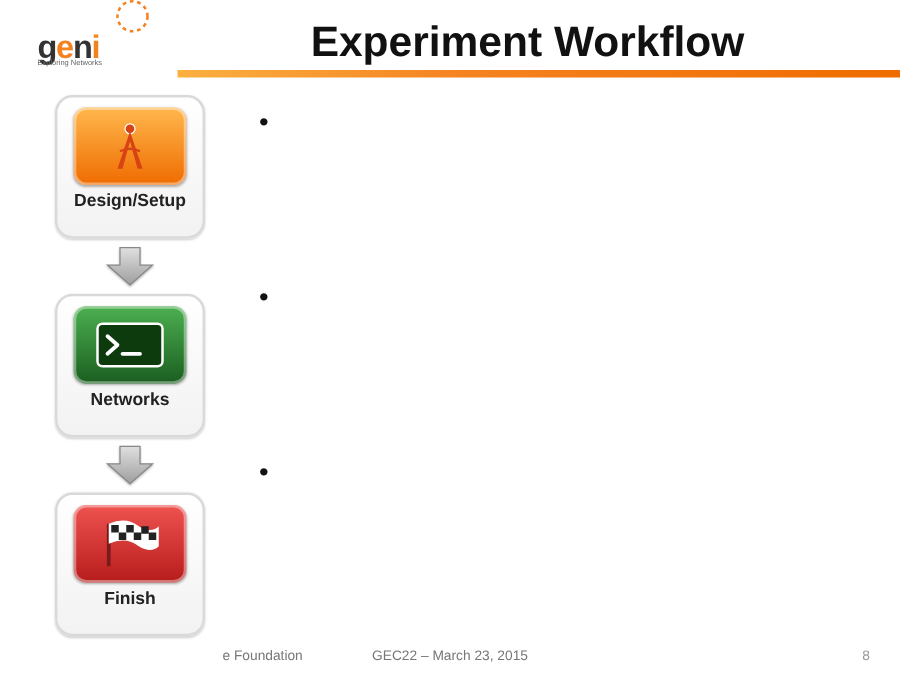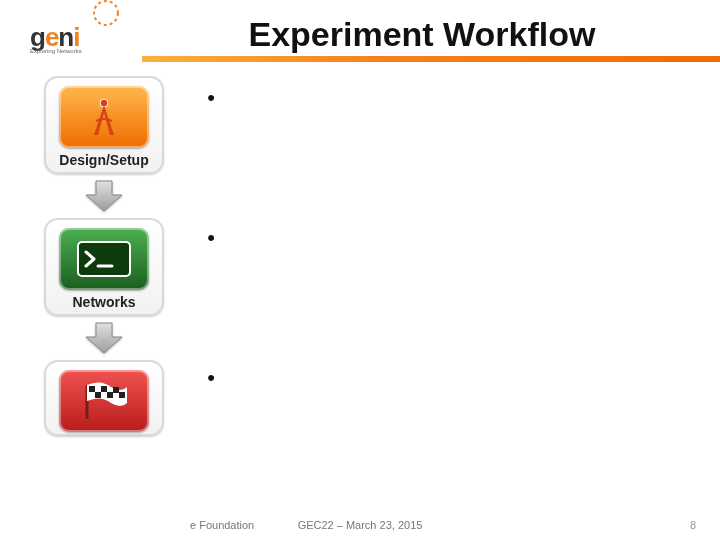--- a/index.html
+++ b/index.html
@@ -93,21 +93,21 @@
     align-items: center;
     gap: 4px;
   }
   .wf-badge {
     width: 120px;
     border-radius: 14px;
     border: 2px solid #d9d9d9;
     background: linear-gradient(#ffffff, #f2f2f2);
     box-shadow: 0 1px 2px rgba(0,0,0,.2);
     text-align: center;
-    padding-bottom: 0;
+    padding-bottom: 17px;
   }
   .wf-badge-icon {
     width: 90px;
     height: 62px;
     margin: 8px auto 2px;
     border-radius: 10px;
     display: flex;
     align-items: center;
     justify-content: center;
     box-shadow: inset 0 0 0 2px rgba(255,255,255,0.4), 0 1px 2px rgba(0,0,0,0.3);
@@ -155,21 +155,21 @@
     left: 0;
     right: 0;
     height: 30px;
     display: flex;
     align-items: center;
     font-size: 11px;
     color: #777;
   }
   .footer-left {
     position: absolute;
-    left: 190px;
+    left: 178px;
   }
   .footer-center {
     position: absolute;
     left: 50%;
     transform: translateX(-50%);
   }
   .footer-right {
     position: absolute;
     right: 24px;
     color: #999;
@@ -254,20 +254,21 @@
             <g fill="#222">
               <rect x="12" y="7" width="6" height="6"></rect>
                 <rect x="24" y="7" width="6" height="6"></rect>
                 <rect x="36" y="8" width="6" height="6"></rect>
               <rect x="18" y="13" width="6" height="6"></rect>
                 <rect x="30" y="13" width="6" height="6"></rect>
                 <rect x="42" y="13" width="6" height="6"></rect>
             </g>
           </svg>
         </div>
+        <div class="wf-badge-label">Finish</div>
       </div>
 
     </div>
 
     <div class="bullets">
       <div class="bullet bold">
         <span class="dot">•</span>
       </div>
       <div class="bullet">
         <span class="dot">•</span>

